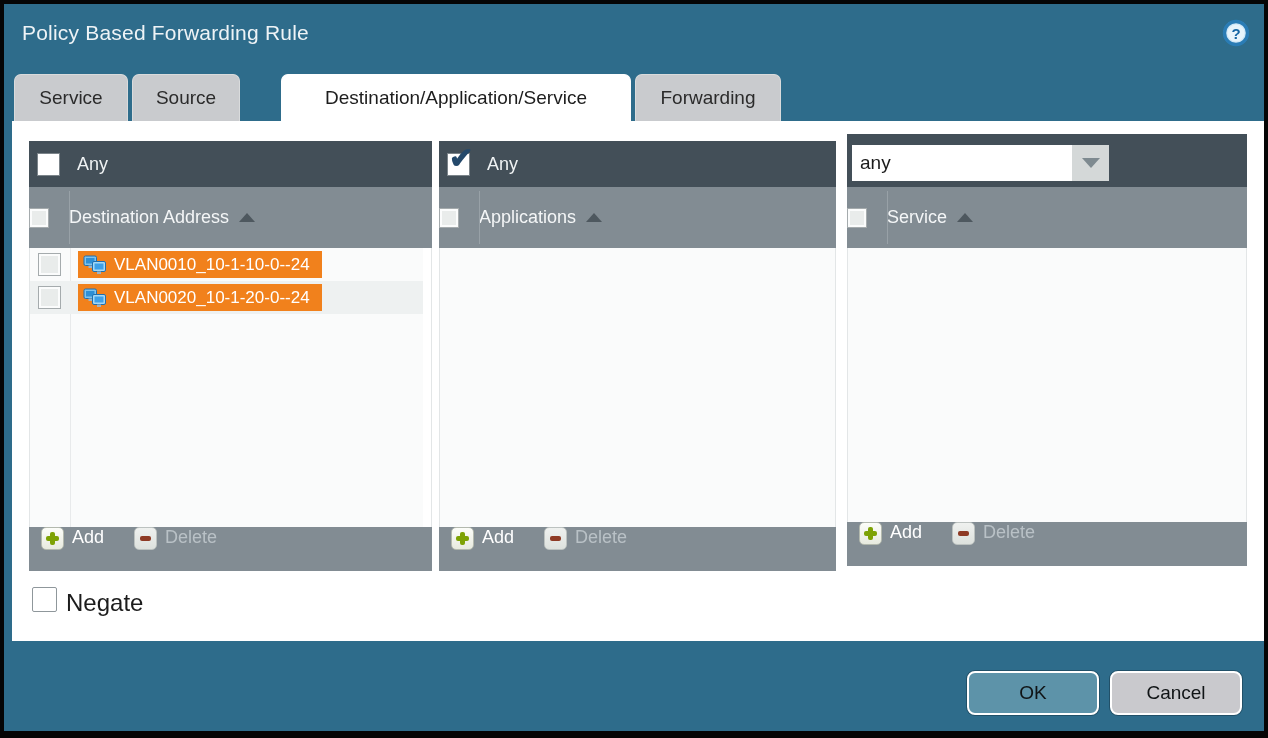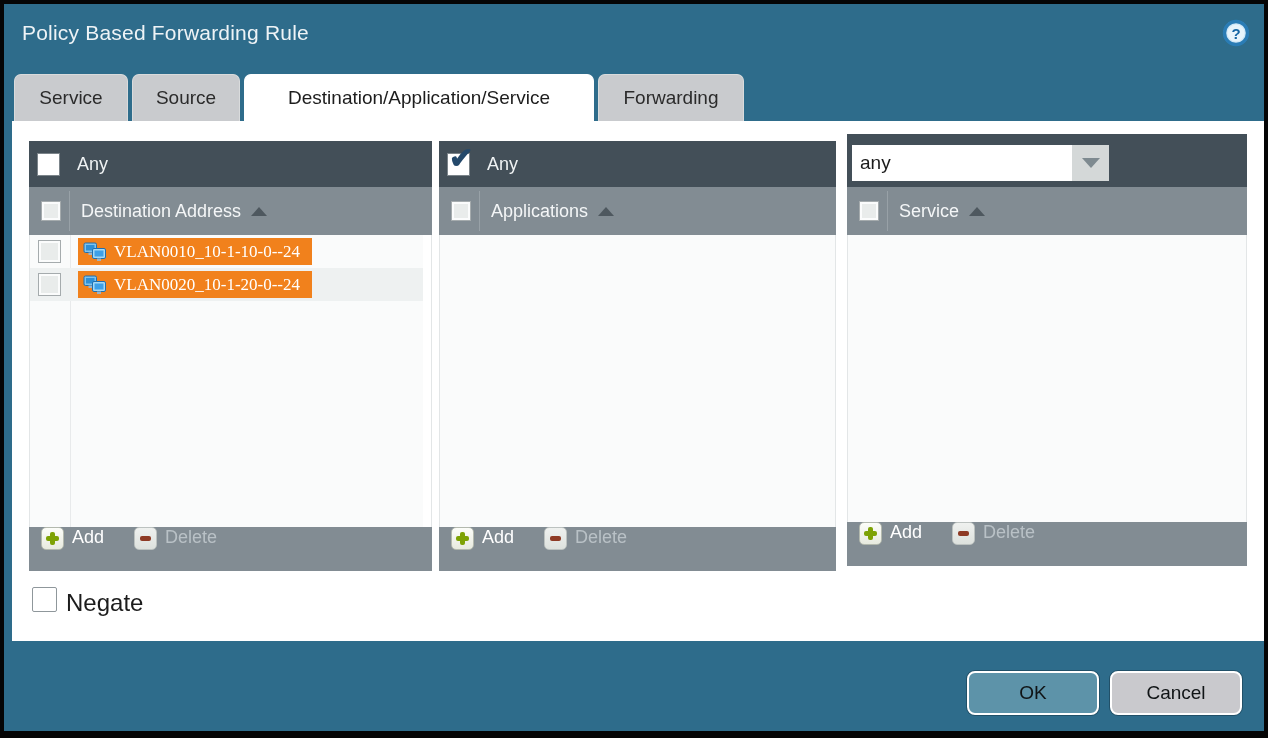--- a/index.html
+++ b/index.html
@@ -17,60 +17,60 @@
   }
   .help { position:absolute; right:14px; top:15px; width:28px; height:28px; cursor:pointer; }
   
   .tabs { position:absolute; left:10px; top:70px; height:47px; display:flex; gap:4px; }
   .tab {
     height:47px; display:flex; align-items:center; justify-content:center;
     background:#c9cbce; color:#2b2b2b; font-size:19px;
     border-radius:7px 7px 0 0; border:1px solid #d9dbdc; border-bottom:none;
     cursor:pointer;
   }
-  .tab.active { background:#ffffff; color:#1d1d1d; border-color:#fff; z-index:2; }
+  .tab.active { background:#ffffff; color:#1d1d1d; border-color:#fff; z-index:2;margin-left:37px; }
   .tab-general    { width:114px; }
   .tab-source     { width:108px; }
   .tab-das        { width:350px; }
   .tab-forwarding { width:146px; }
   
   .panel { position:absolute; left:8px; top:117px; width:1252px; height:520px; background:#ffffff; }
   
   .col { position:absolute; display:flex; flex-direction:column; }
   .col-dest { left:17px;  top:20px; width:403px; height:430px; }
   .col-apps { left:427px; top:20px; width:397px; height:430px; }
   .col-svc  { left:835px; top:13px; width:400px; height:432px; }
   .anybar {
     background:#434f58; height:46px; flex:0 0 auto;
     display:flex; align-items:center; padding-left:8px; position:relative;
   }
   .col-svc .anybar { height:53px; }
   .anybar .any-label { color:#f0f3f4; font-size:18px; margin-left:17px; }
   .hdr {
-    background:#828c93; height:48px; flex:0 0 auto;
-    display:flex; align-items:center; padding-left:12px; position:relative;
+    background:#828c93; height:61px; flex:0 0 auto;
+    display:flex; align-items:center; padding-left:0; position:relative;
   }
   .hdr-sep { position:absolute; left:40px; top:4px; bottom:4px; width:1px; background:#98a1a7; }
   .hdr-label { color:#f4f6f7; font-size:18px; margin-left:20px; }
   .sort-arrow {
     display:inline-block; width:0; height:0; margin-left:10px;
     border-left:8px solid transparent; border-right:8px solid transparent;
     border-bottom:9px solid #4e585f;
   }
   .list {
     flex:1 1 auto; background:#fafbfb; position:relative; overflow:hidden;
     border-left:1px solid #e3e6e7; border-right:1px solid #e3e6e7;
   }
   .list.has-gutter-line::before {
     content:""; position:absolute; left:40px; top:0; bottom:0; width:1px; background:#e8eaeb;
   }
   .scroll-track { position:absolute; right:0; top:0; bottom:0; width:8px; background:#ffffff; }
   .row {
     height:33px; display:flex; align-items:center; width:calc(100% - 8px);
-    position:relative; padding-left:8px; cursor:pointer;font-family:Liberation Serif, serif;
+    position:relative; padding-left:8px; cursor:pointer;
   }
   .row.alt { background:#eef1f1; }
   .chip {
     display:inline-flex; align-items:center; margin-left:17px;
     height:27px; background:#f1811c; color:#ffffff; font-size:17px;
     padding:0 12px 0 5px; white-space:nowrap;
   }
   .chip svg { margin-right:7px; }
   .foot {
     background:#828c93; height:44px; flex:0 0 auto;

